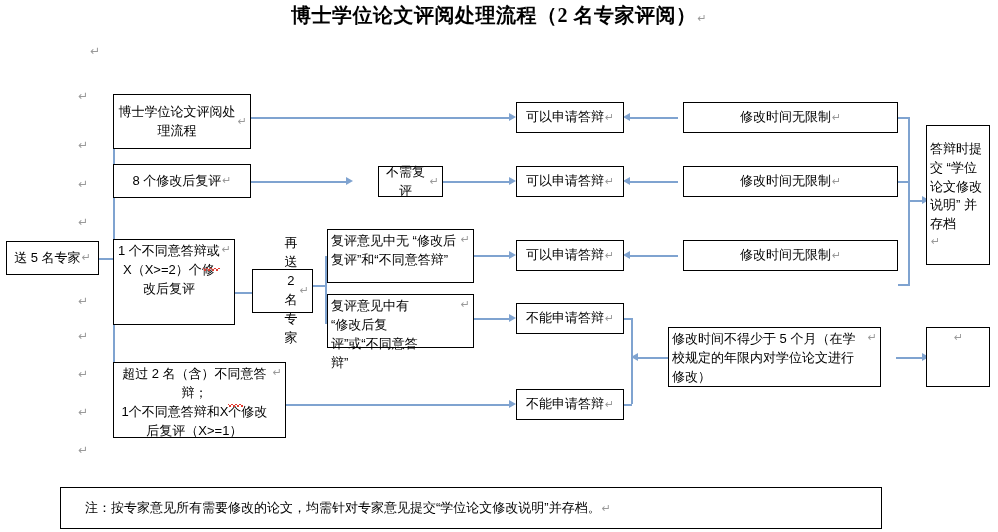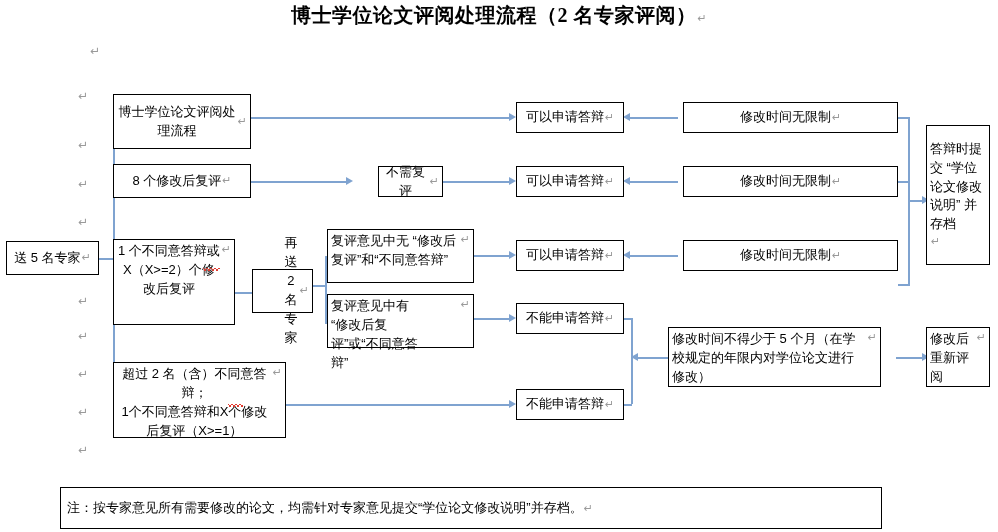--- a/index.html
+++ b/index.html
@@ -62,21 +62,21 @@
 
   .note{
     position:absolute;
     box-sizing:border-box;
     border:1px solid #000000;
     background:#ffffff;
     font-family:"Liberation Sans","DejaVu Sans",sans-serif;
     font-size:13px;
     display:flex;
     align-items:center;
-    padding:2px 6px;
+    padding:2px 24px;
     z-index:3;
   }
 
   
   .ln{position:absolute;background:#7fa3d0;z-index:1;}
   .lh{height:1.6px;}
   .lv{width:1.6px;}
   .arrow{
     position:absolute;width:0;height:0;z-index:2;
     border-top:4px solid transparent;
@@ -266,21 +266,20 @@
       <span>修改时间不得少于 5 个月（在学校规定的年限内对学位论文进行修改）</span>
       <span class="pil">↵</span>
     </div>
 
   <div class="box top left" style="left:926px;top:125px;width:64px;height:140px;flex-direction:column;">
       <span>答辩时提交 “学位论文修改说明” 并存档</span>
       <span class="pil">↵</span>
     </div>
 
   <div class="box top left" style="left:926px;top:327px;width:64px;height:60px;">
-      <span>修改后重新评阅</span>
       <span class="pil">↵</span>
     </div>
 
   <div class="note" style="left:60px;top:487px;width:822px;height:42px;">
       <span>注：按专家意见所有需要修改的论文，均需针对专家意见提交“学位论文修改说明”并存档。</span>
       <span class="pil">↵</span>
     </div>
 
 </div>
 

